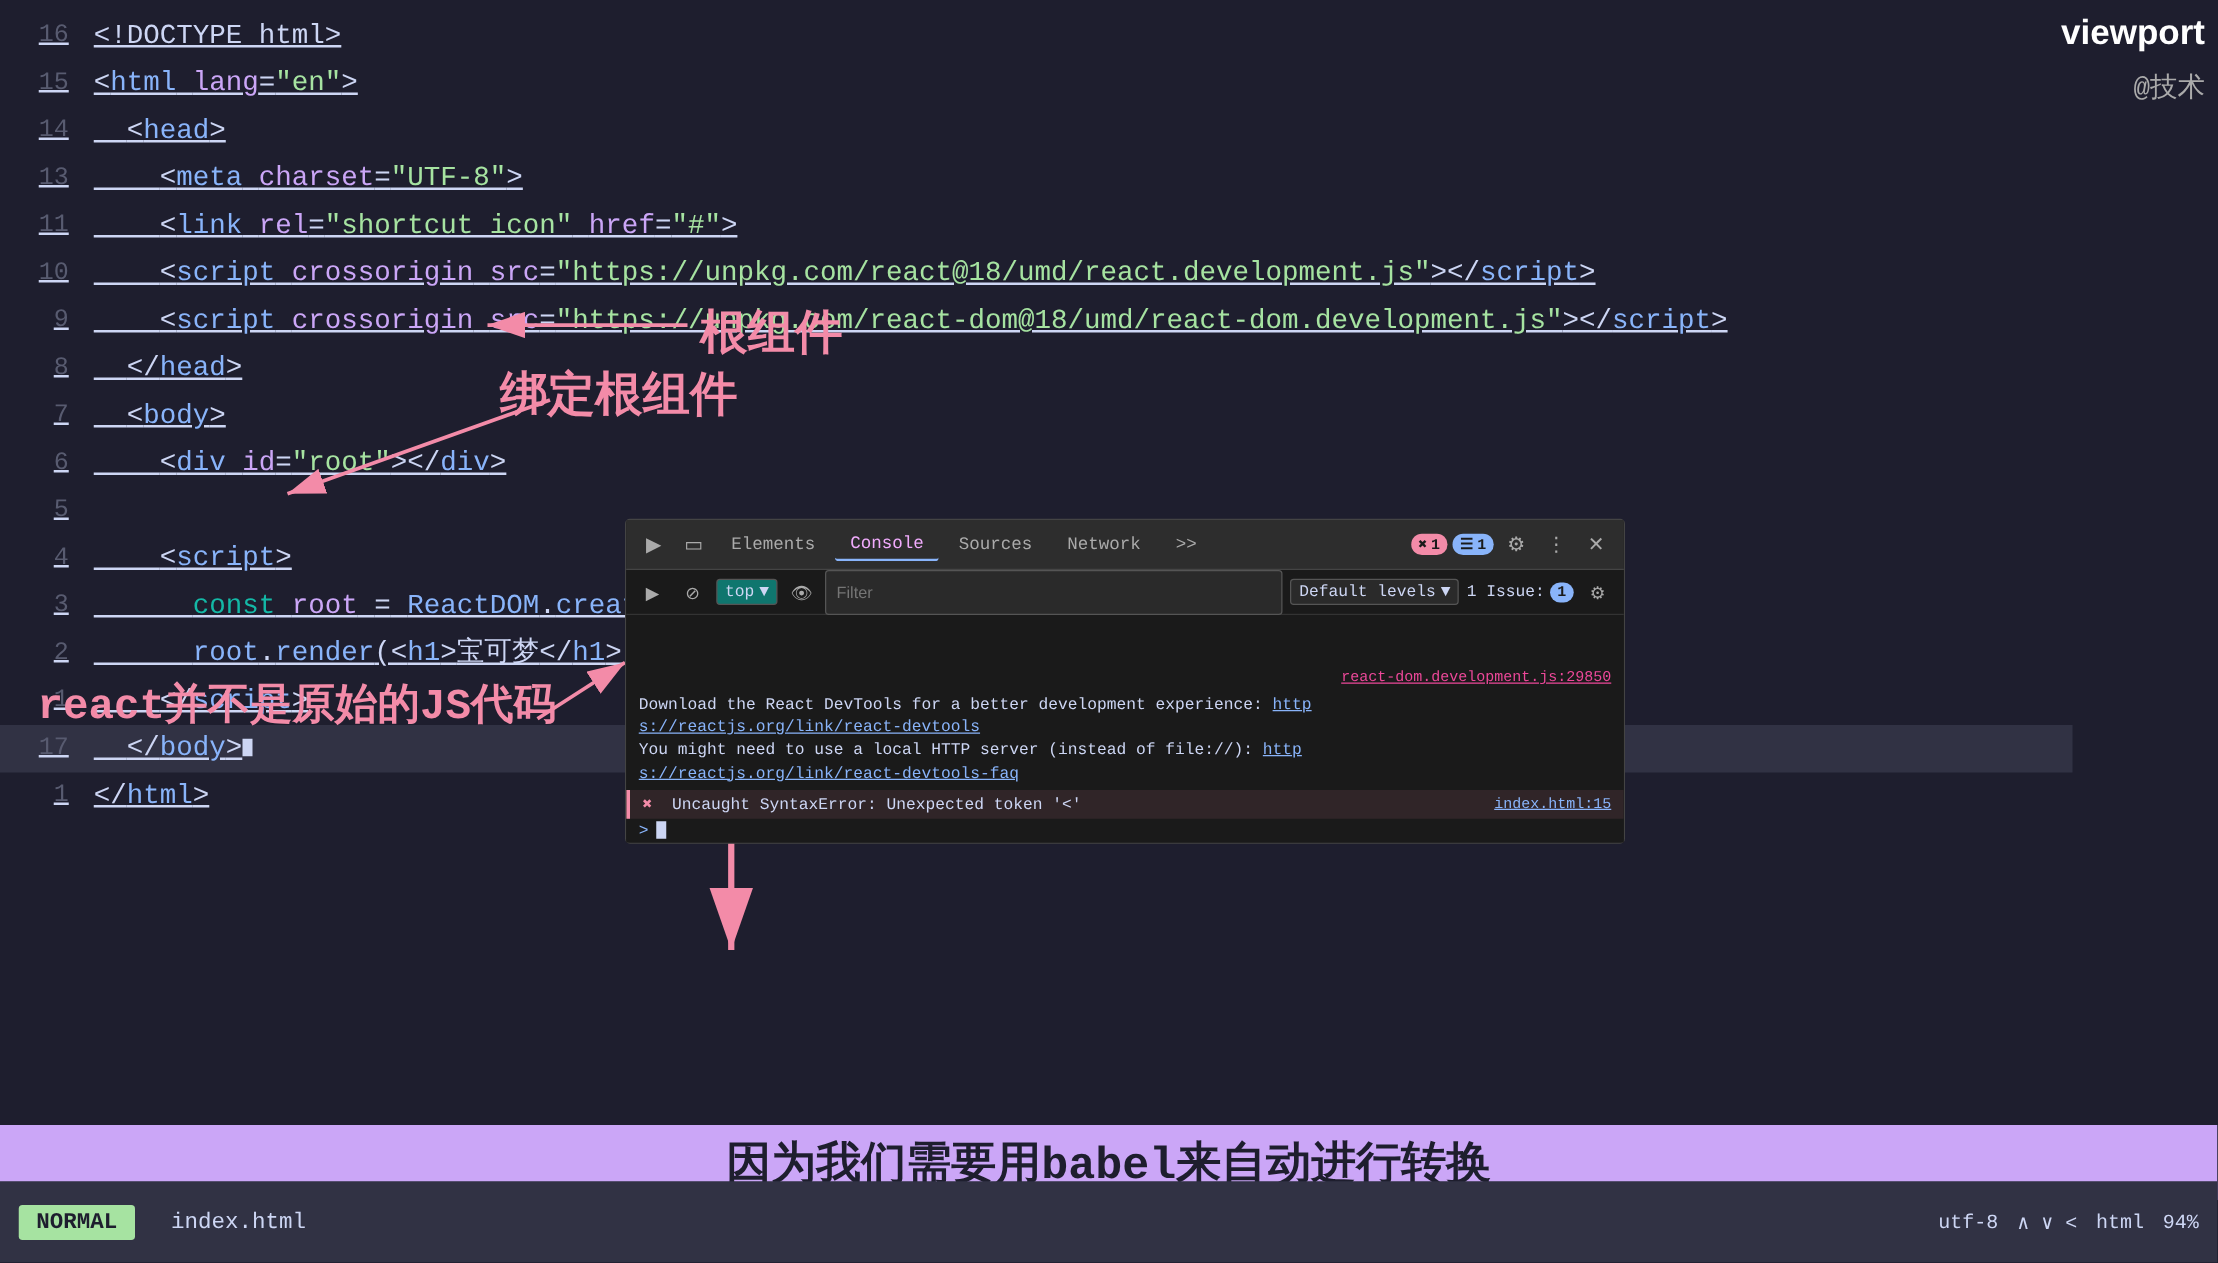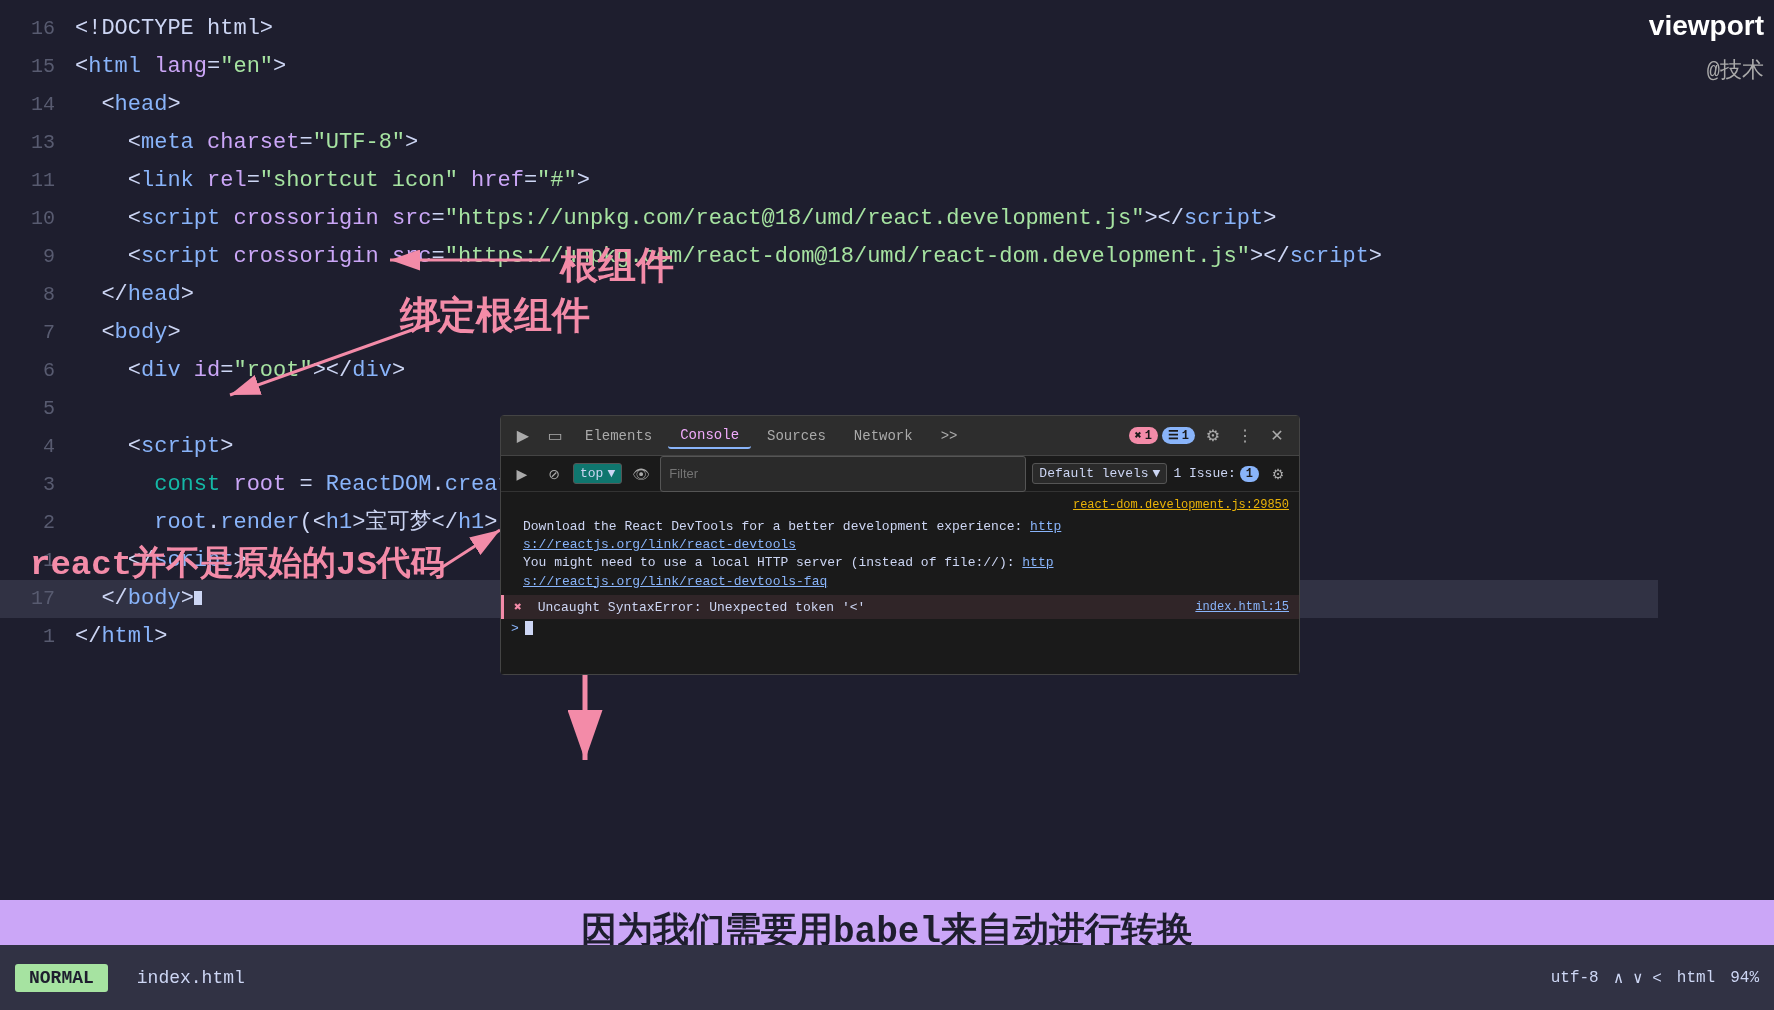--- a/index.html
+++ b/index.html
@@ -15,20 +15,21 @@
 
     
     .editor-area {
       position: absolute;
       top: 0;
       left: 0;
       width: 1658px;
       height: 960px;
       background: #1e1e2e;
       padding: 0;
+      text-decoration: underline;
     }
 
     .code-lines {
       padding: 10px 0;
       position: relative;
     }
 
     .code-line {
       display: flex;
       align-items: center;
@@ -259,28 +260,29 @@
       flex: 1;
       background: #1a1a1a;
       overflow: hidden;
       padding: 4px 0;
       font-family: 'Courier New', monospace;
       font-size: 13px;
     }
 
     .console-source-link {
       text-align: right;
-      color: #eab308;
+      color: #ec4899;
       font-size: 12px;
       padding: 2px 10px;
       text-decoration: underline;
+      margin-top: 37px;
     }
 
     .console-message {
-      padding: 4px 22px;
+      padding: 4px 10px;
       color: #cdd6f4;
       font-size: 13px;
       line-height: 1.4;
     }
 
     .console-link {
       color: #89b4fa;
       text-decoration: underline;
     }
 

